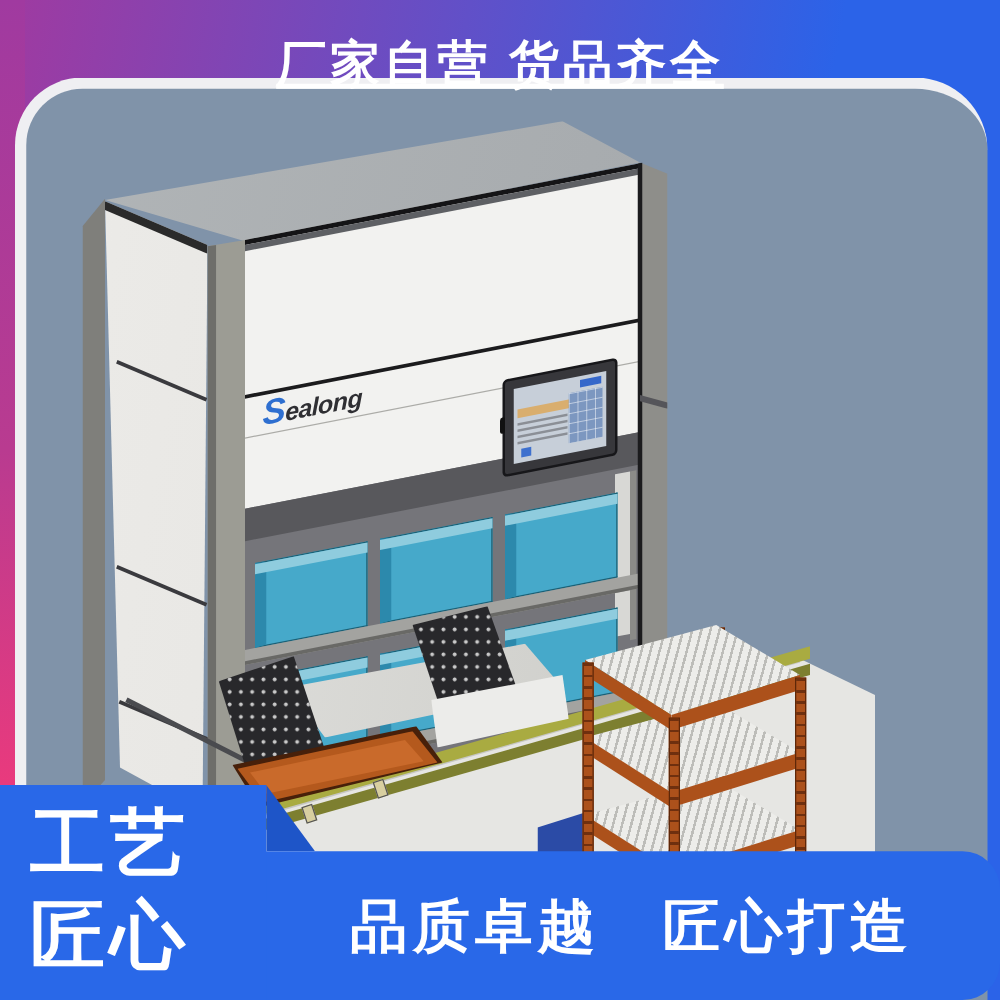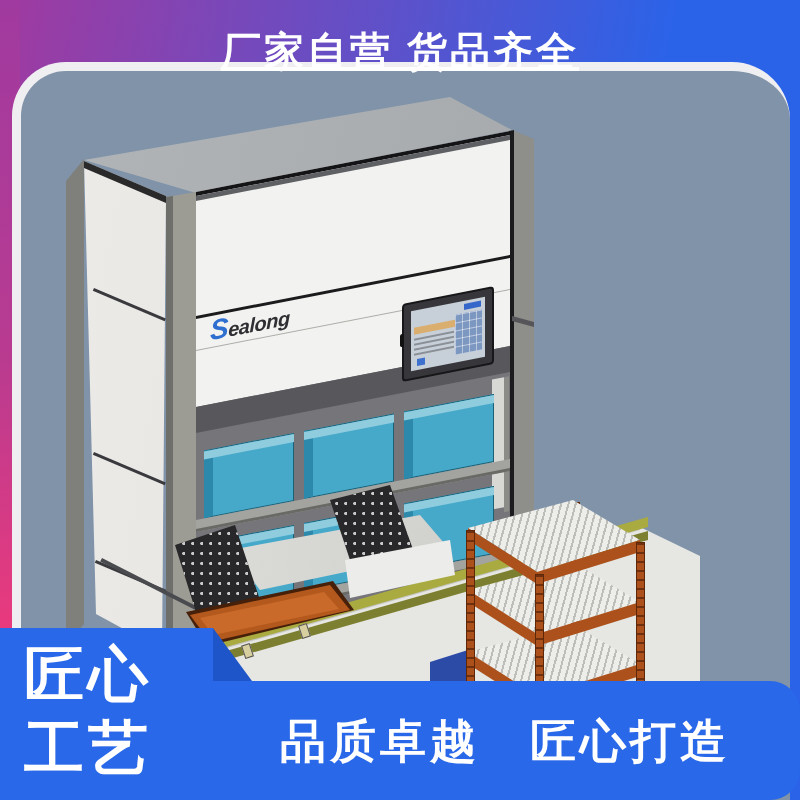--- a/index.html
+++ b/index.html
@@ -246,17 +246,17 @@
     <div class="cart-post" style="left:186px;top:52px;height:152px;"></div>
     <div class="cart-post" style="left:85px;top:84px;height:126px;"></div>
   </div>
 
   <div class="top-banner-text">厂家自营 货品齐全</div>
   <div class="q badge-fold"></div>
   <div class="bottom-banner">
     <div class="bottom-banner-text">品质卓越　匠心打造</div>
   </div>
   <div class="badge">
+    <div>工艺</div>
     <div>匠心</div>
-    <div>工艺</div>
   </div>
 
 </div>
 
 </body></html>

